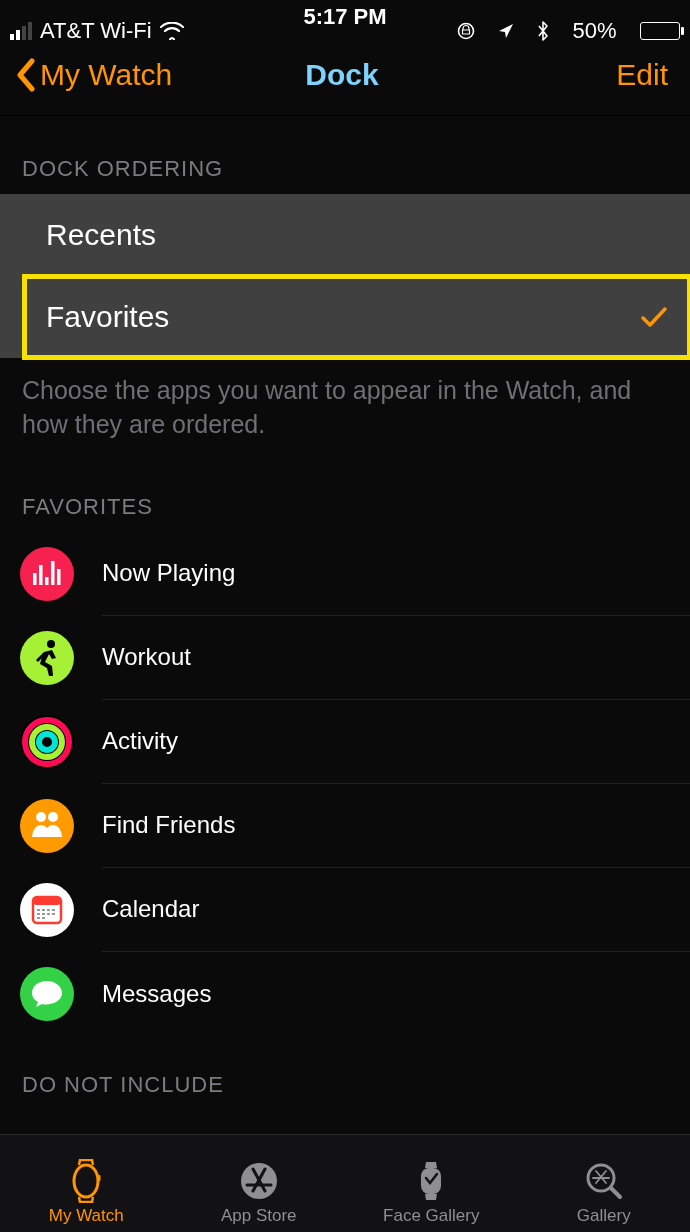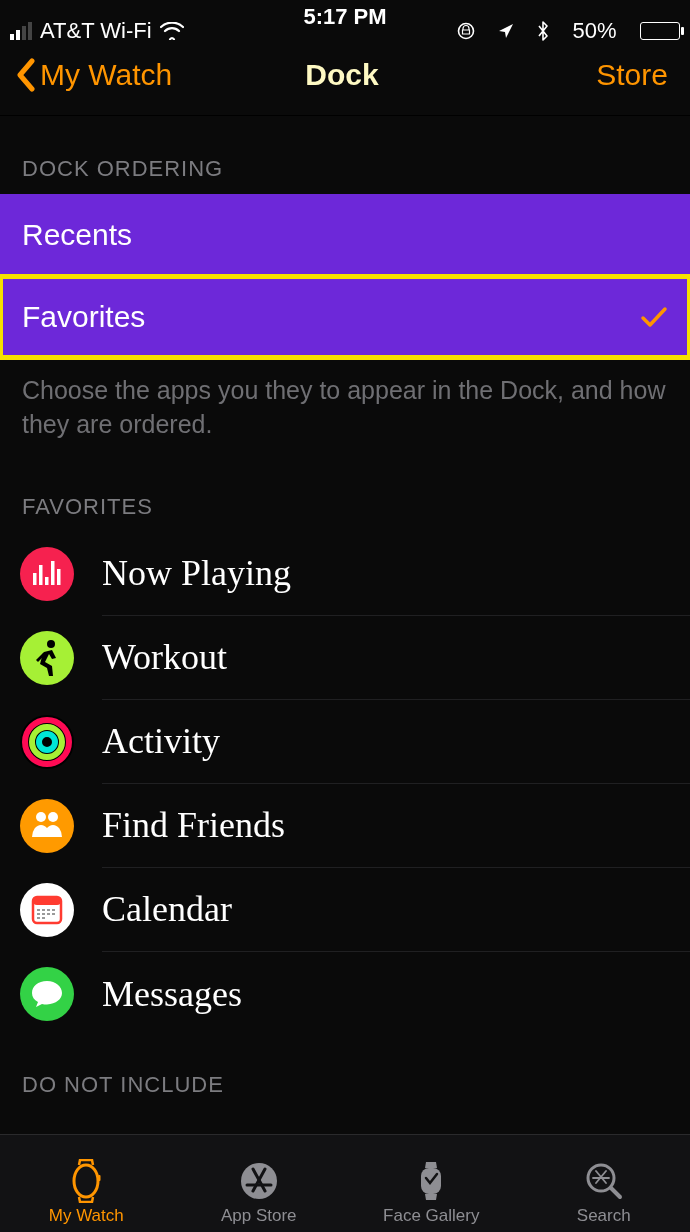--- a/index.html
+++ b/index.html
@@ -14,39 +14,39 @@
   .sig { display:flex; align-items:flex-end; gap:2px; }
   .sig span { width:4px; background:#fff; display:inline-block; }
   .sig span.off { background:#444; }
   .batt { width:40px; height:18px; border:1.5px solid #fff; border-radius:3px; position:relative; }
   .batt::after { content:""; position:absolute; right:-5px; top:4px; width:3px; height:8px; background:#fff; border-radius:1px; }
   .batt .fill { height:100%; background:#fff; width:50%; }
 
   
   .nav { height:82px; display:flex; align-items:center; padding:0 16px; border-bottom:1px solid #000; }
   .nav .back { display:flex; align-items:center; color:#ff9500; font-size:30px; flex:1; }
-  .nav .title { flex:1; text-align:center; color:#fef9c3; font-size:30px; font-weight:600; }
+  .nav .title { flex:1; text-align:center; color:#7dd3fc; font-size:30px; font-weight:600; }
   .nav .edit { flex:1; text-align:right; color:#ff9500; font-size:30px; padding-right:6px; }
 
   .content { height:1018px; overflow:hidden; }
 
   .section-h { padding:40px 22px 12px; color:#7c7c80; font-size:22px; letter-spacing:1px; }
-  .group { background:#6d28d9; }
+  .group { background:#404040;padding-left:24px; }
   .cell { height:82px; display:flex; align-items:center; padding:0 22px; font-size:30px; color:#fff; border-bottom:0.5px solid #202022; }
   .cell:last-child { border-bottom:none; }
   .cell .chk { margin-left:auto; color:#ff9500; }
   .highlight { outline:5px solid #f6e100; outline-offset:-3px; }
   .footer-text { padding:16px 22px; color:#6f6f73; font-size:25px; line-height:1.35; }
 
   .section-h2 { padding:36px 22px 12px; color:#7c7c80; font-size:22px; letter-spacing:1px; }
 
   .fav-list { background:#0a0a0a; }
   .fav-row { height:84px; display:flex; align-items:center; padding-left:20px; }
   .fav-icon { width:54px; height:54px; border-radius:50%; flex-shrink:0; display:flex; align-items:center; justify-content:center; margin-right:28px; }
-  .fav-label { font-size:36px; color:#fff; flex:1; height:100%; display:flex; align-items:center; border-bottom:0.5px solid #202022;font-family:Liberation Serif, serif; }
+  .fav-label { font-size:24px; color:#fff; flex:1; height:100%; display:flex; align-items:center; border-bottom:0.5px solid #202022; }
   .fav-row:last-child .fav-label { border-bottom:none; }
 
   
   .tabbar { height:98px; background:#121214; border-top:0.5px solid #2a2a2c; display:flex; }
   .tab { flex:1; display:flex; flex-direction:column; align-items:center; justify-content:flex-end; padding-bottom:6px; gap:4px; color:#8e8e93; font-size:17px; }
   .tab.active { color:#ff9500; }
   .tab .ticon { width:42px; height:42px; display:flex; align-items:center; justify-content:center; }
 
   svg { display:block; }
 </style>
@@ -92,40 +92,40 @@
 </div>
 
 <div class="nav">
   <div class="back">
     <svg width="20" height="34" viewBox="0 0 20 34">
         <path d="M16 3 L4 17 L16 31" stroke="#ff9500" stroke-width="5" fill="none" stroke-linecap="round" stroke-linejoin="round"></path>
       </svg>
     <span style="margin-left:4px">My Watch</span>
   </div>
   <div class="title">Dock</div>
-  <div class="edit">Store</div>
+  <div class="edit">Edit</div>
 </div>
 
 <div class="content">
 
   <div class="section-h">DOCK ORDERING</div>
   <div class="group">
     <div class="cell">
       <span>Recents</span>
     </div>
     <div class="cell highlight">
       <span>Favorites</span>
       <span class="chk">
         <svg width="28" height="22" viewBox="0 0 28 22">
             <path d="M3 12 L10 19 L25 3" stroke="#ff9500" stroke-width="3.5" fill="none" stroke-linecap="round" stroke-linejoin="round"></path>
           </svg>
       </span>
     </div>
   </div>
-  <div class="footer-text">Choose the apps you they to appear in the Dock, and how they are ordered.</div>
+  <div class="footer-text">Choose the apps you want to appear in the Watch, and how they are ordered.</div>
 
   <div class="section-h2">FAVORITES</div>
 
   <div class="fav-list">
 
     <div class="fav-row">
       <div class="fav-icon" style="background:#f6214f">
         <svg width="32" height="30" viewBox="0 0 32 30">
             <g fill="#fff">
               <rect x="2" y="14" width="3.5" height="12"></rect>
@@ -251,15 +251,15 @@
       <svg width="40" height="40" viewBox="0 0 40 40">
           <circle cx="17" cy="17" r="13" fill="none" stroke="#8e8e93" stroke-width="3"></circle>
           <path d="M27 27 L36 36" stroke="#8e8e93" stroke-width="4" stroke-linecap="round"></path>
           <g stroke="#8e8e93" stroke-width="1.8" stroke-linecap="round">
             <path d="M12 10 L22 22"></path>
             <path d="M22 10 L12 22"></path>
             <path d="M9 17 H25"></path>
           </g>
         </svg>
     </span>
-    <span>Search</span>
+    <span>Gallery</span>
   </div>
 </div>
 
 </body></html>

